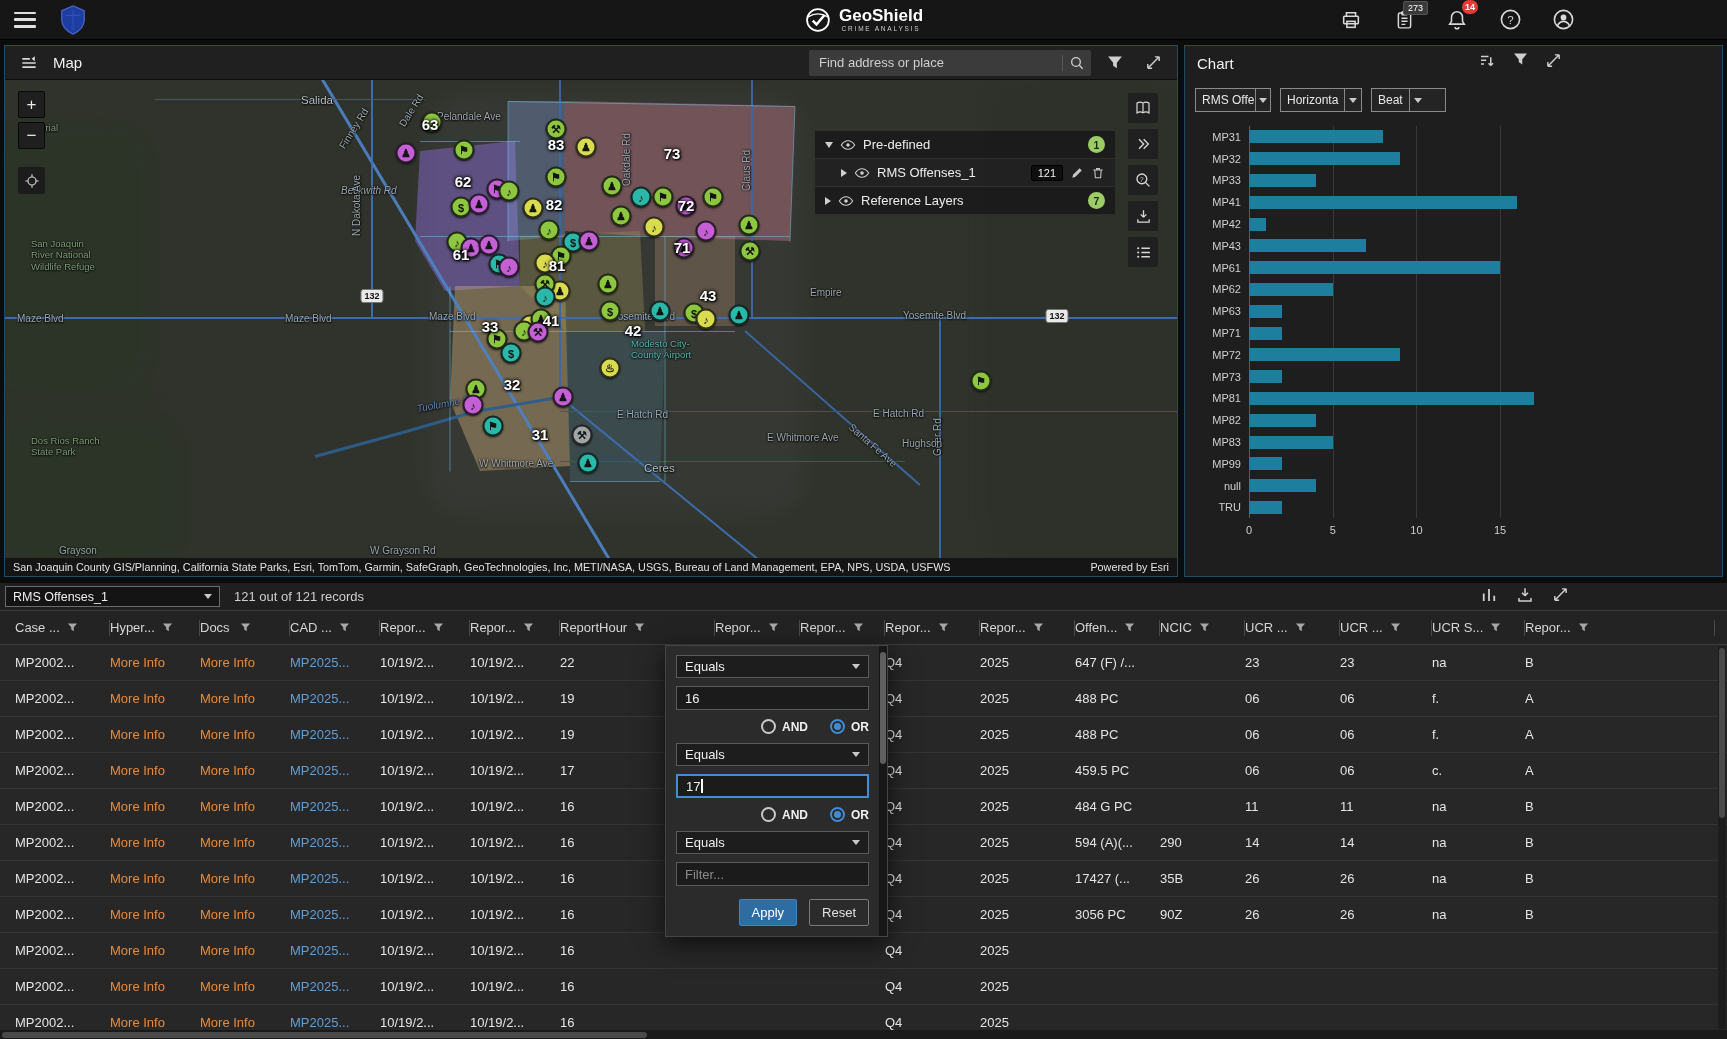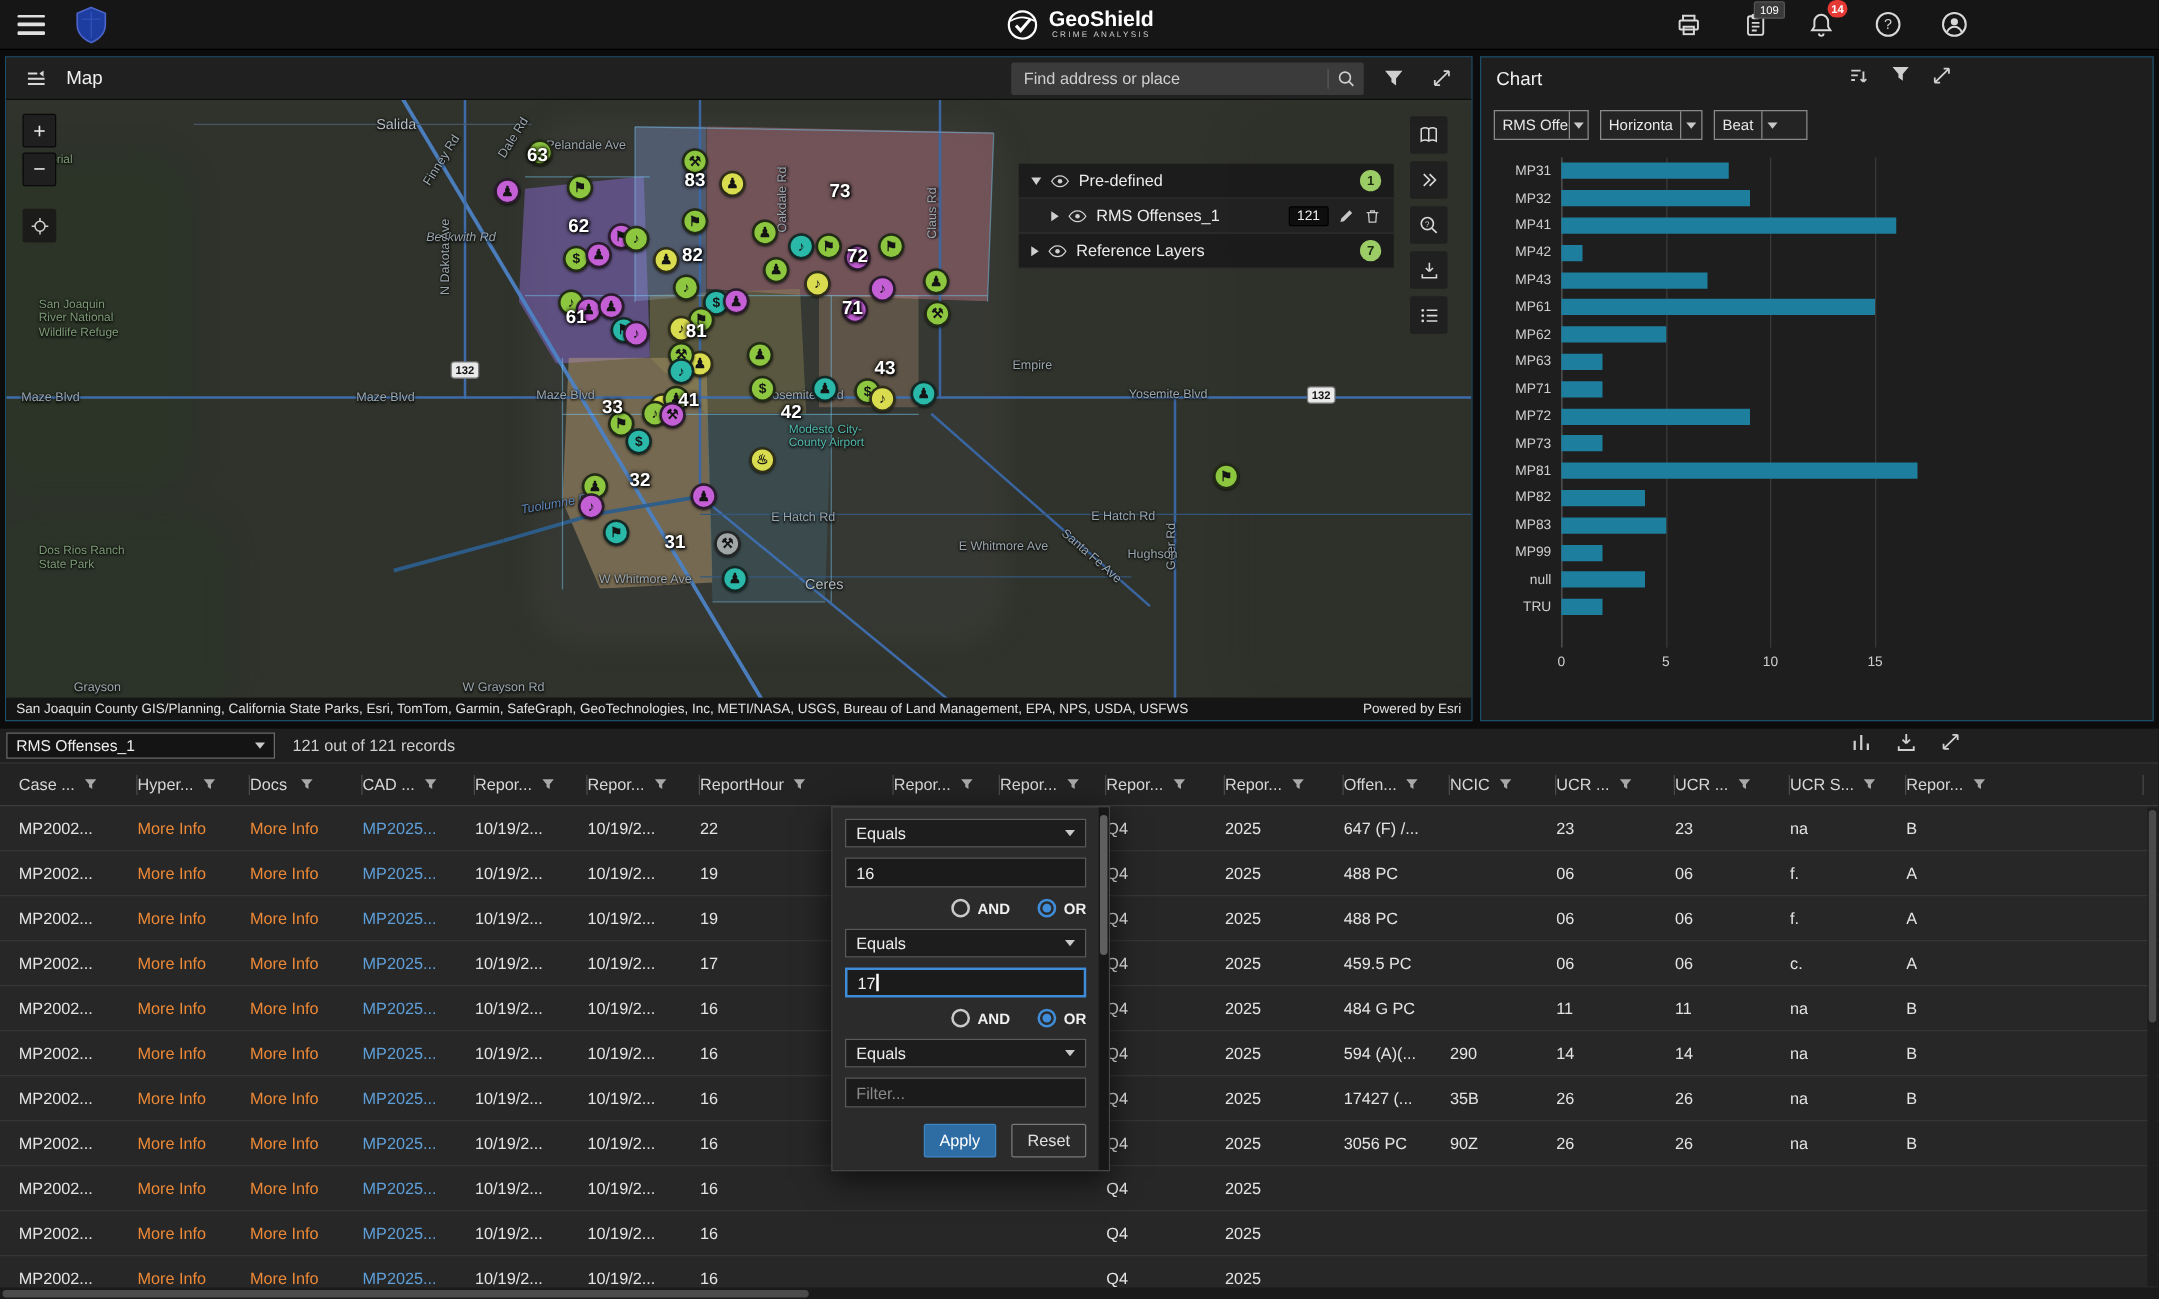--- a/index.html
+++ b/index.html
@@ -157,21 +157,21 @@
           <rect x="4" y="8" width="16" height="8" rx="1"></rect>
           <rect x="7.5" y="13.5" width="9" height="6.5"></rect>
         </svg>
     </div>
     <div class="hicon">
       <svg width="21" height="22" viewBox="0 0 24 24" fill="none" stroke="#d8d8d8" stroke-width="1.7">
           <rect x="5" y="4" width="14" height="17" rx="2"></rect>
           <rect x="9" y="2.5" width="6" height="3.5" rx="1" fill="#d8d8d8"></rect>
           <path d="M8.5 10h7M8.5 13.5h7M8.5 17h4.5"></path>
         </svg>
-      <span class="badge-dark">109</span>
+      <span class="badge-dark">273</span>
     </div>
     <div class="hicon">
       <svg width="22" height="22" viewBox="0 0 24 24" fill="none" stroke="#d8d8d8" stroke-width="1.7">
           <path d="M12 3a6 6 0 0 0-6 6v4.5L4 16.5h16L18 13.5V9a6 6 0 0 0-6-6z"></path>
           <path d="M10 19.5a2 2 0 0 0 4 0"></path>
         </svg>
       <span class="badge-red">14</span>
     </div>
     <div class="hicon">
       <svg width="23" height="23" viewBox="0 0 24 24">
@@ -512,20 +512,26 @@
             <span class="chart-bar" style="width: 43.4783%; background: rgb(29, 126, 157);"></span>
           </span>
         </div>
         <div class="chart-row">
           <span class="chart-label">MP32</span>
           <span class="chart-track">
             <span class="chart-bar" style="width: 48.913%; background: rgb(29, 126, 157);"></span>
           </span>
         </div>
         <div class="chart-row">
+          <span class="chart-label">MP33</span>
+          <span class="chart-track">
+            <span class="chart-bar" style="width: 21.7391%; background: rgb(29, 126, 157);"></span>
+          </span>
+        </div>
+        <div class="chart-row">
           <span class="chart-label">MP41</span>
           <span class="chart-track">
             <span class="chart-bar" style="width: 86.9565%; background: rgb(29, 126, 157);"></span>
           </span>
         </div>
         <div class="chart-row">
           <span class="chart-label">MP42</span>
           <span class="chart-track">
             <span class="chart-bar" style="width: 5.43478%; background: rgb(29, 126, 157);"></span>
           </span>

